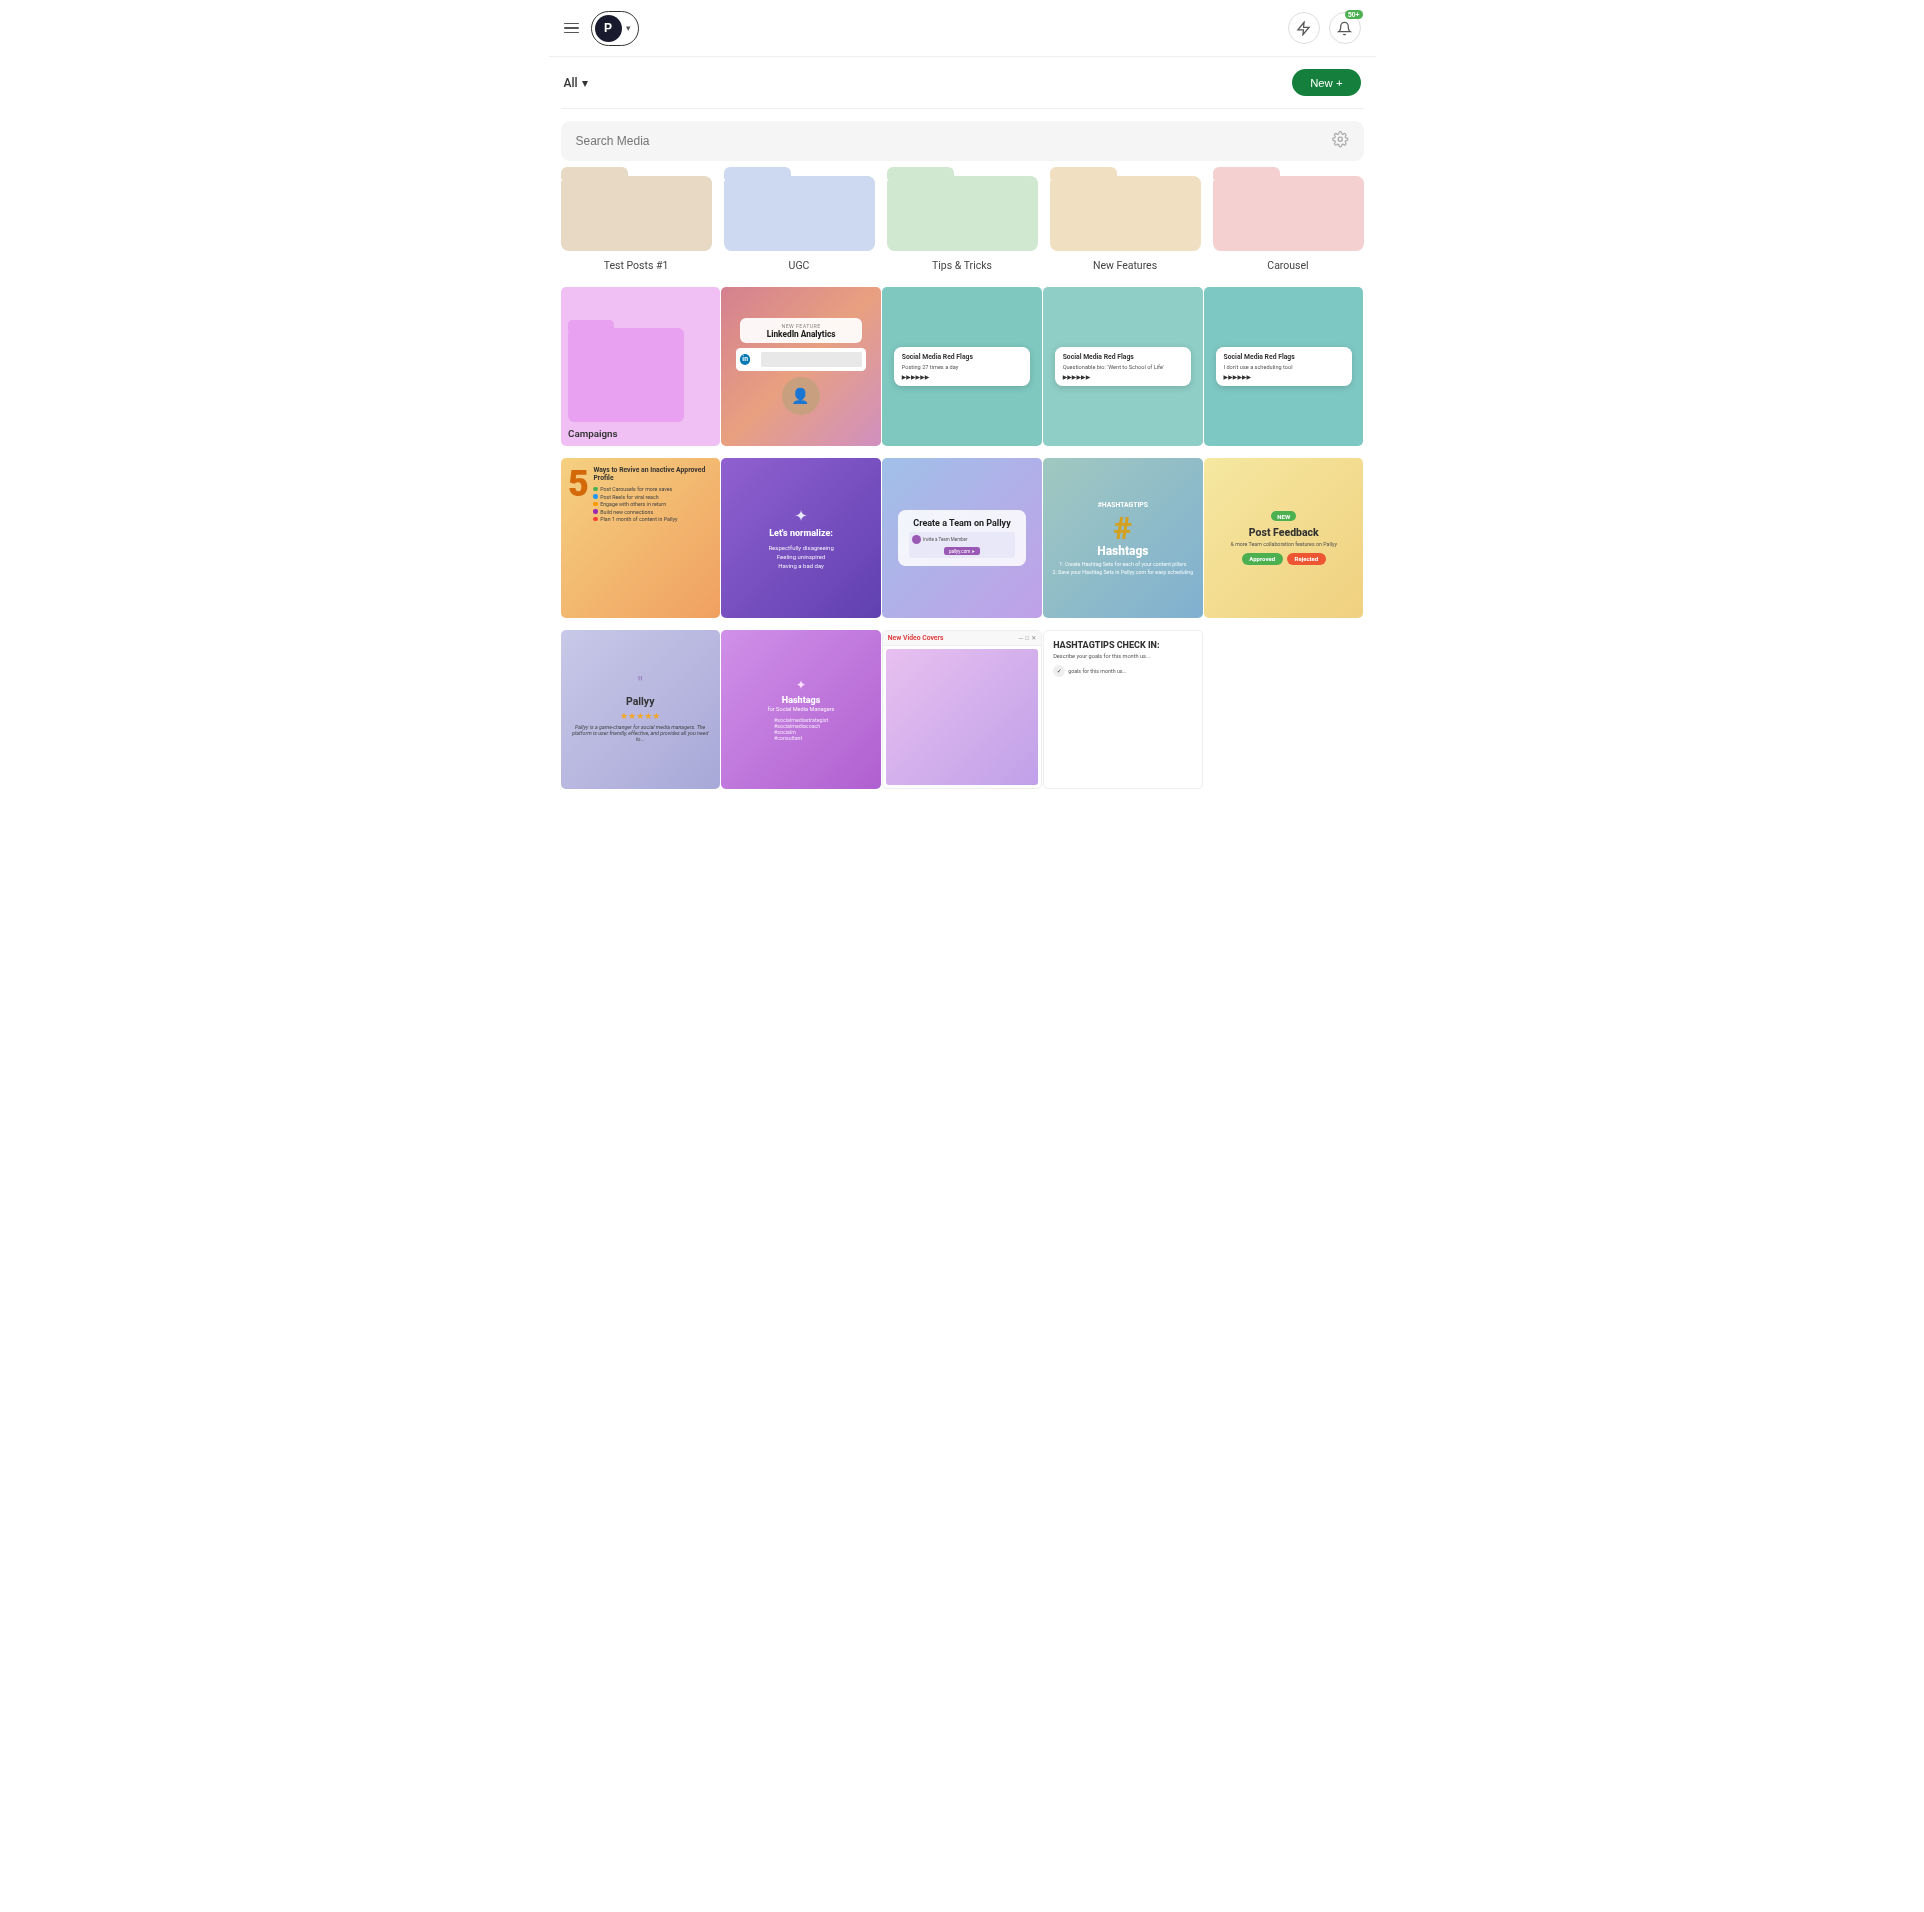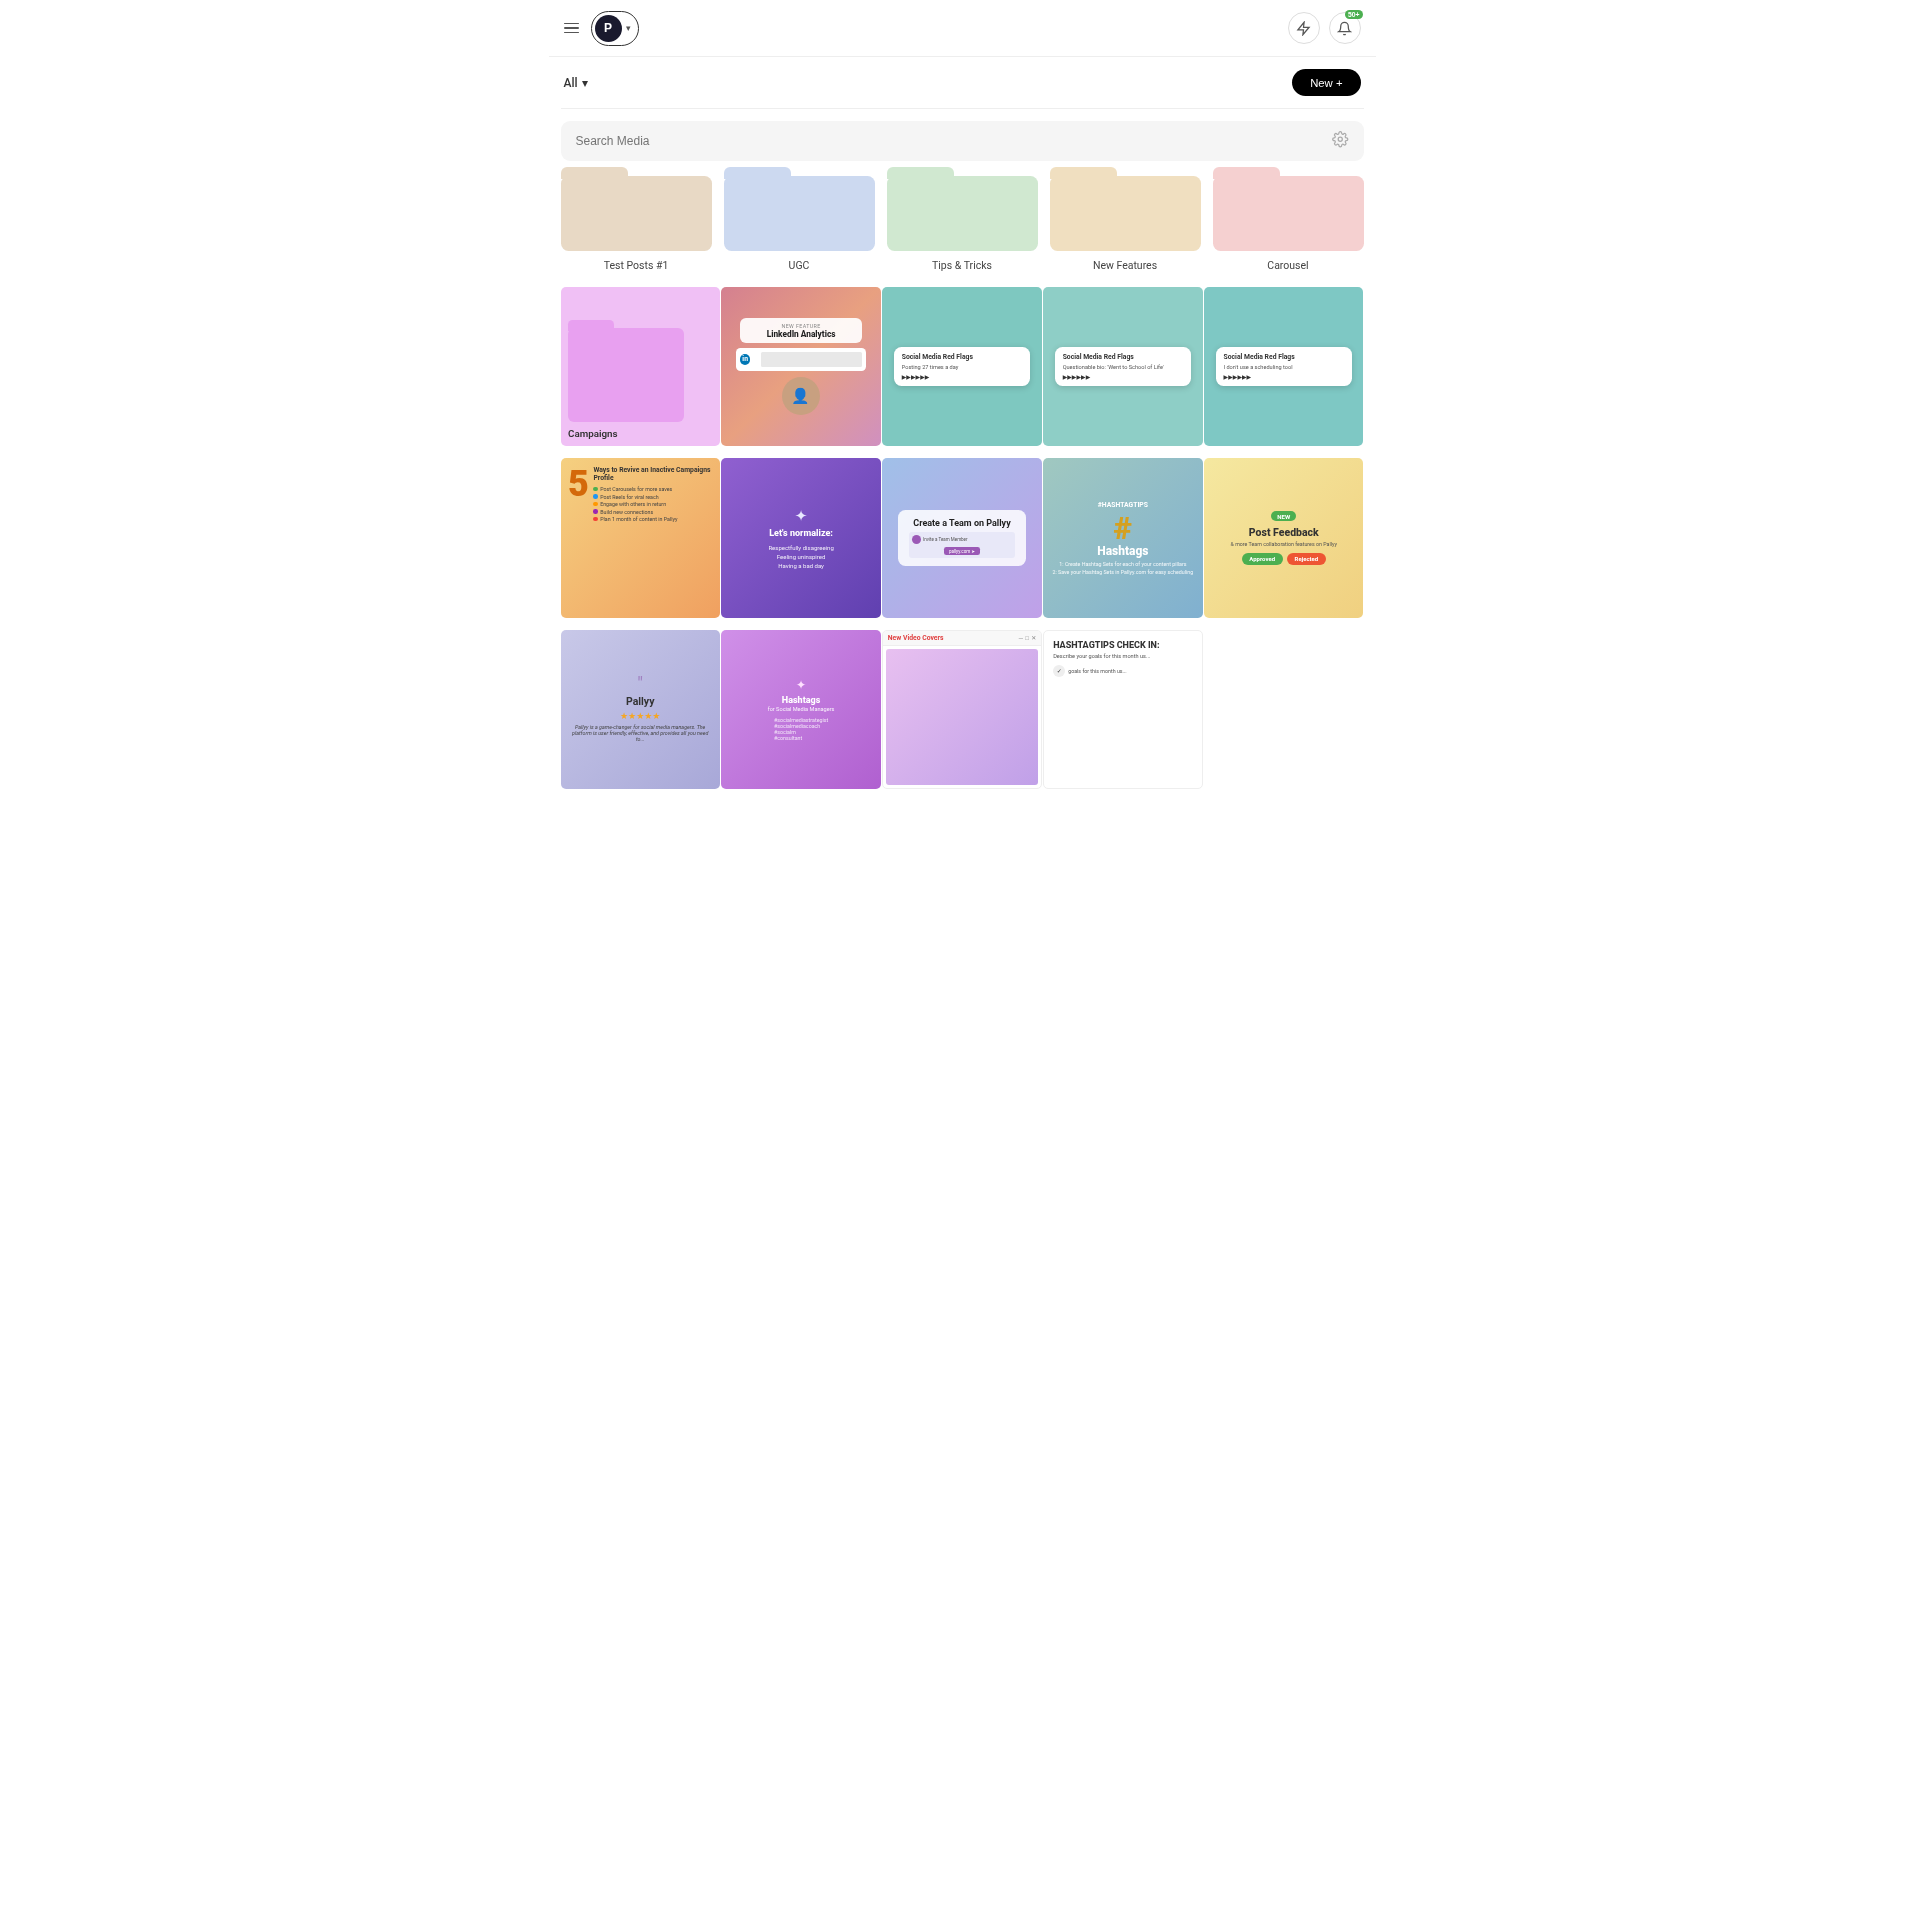--- a/index.html
+++ b/index.html
@@ -50,21 +50,21 @@
     
     .toolbar {
       display: flex; align-items: center; justify-content: space-between;
       padding: 12px 15px;
     }
     .all-dropdown {
       display: flex; align-items: center; gap: 4.5px;
       font-size: 12px; font-weight: 500; cursor: pointer;
     }
     .new-btn {
-      background: #000000; color: #fff; border: none; border-radius: 22.5px;
+      background: #15803d; color: #fff; border: none; border-radius: 22.5px;
       padding: 7.5px 18px; font-size: 11.3px; font-weight: 500; cursor: pointer;
       display: flex; align-items: center; gap: 4.5px;
     }
 
     
     .search-section {
       background: #f5f5f5; border-radius: 9px; margin: 0 12px 15px;
       display: flex; align-items: center; padding: 10.5px 15px;
     }
     .search-input {
@@ -315,21 +315,21 @@
   </div>
 
 </div>
 
 <div class="content-grid">
 
   <div class="content-cell" style="background: linear-gradient(135deg, #f5d080, #f0a060); padding:7.5px;">
     <div style="display:flex; align-items:flex-start; gap:4.5px; height:100%;">
       <div style="font-size:36px; font-weight:900; color:#d4690a; line-height:1; flex-shrink:0;">5</div>
       <div style="flex:1;">
-        <div style="font-size:6.8px; font-weight:700; color:#333; margin-bottom:4.5px;">Ways to Revive an Inactive Campaigns Profile</div>
+        <div style="font-size:6.8px; font-weight:700; color:#333; margin-bottom:4.5px;">Ways to Revive an Inactive Approved Profile</div>
         <div style="margin-top:3px;">
           <div style="font-size:5.3px; color:#444; display:flex; align-items:center; gap:2.3px; margin-bottom:1.5px;"><span style="width:4.5px;height:4.5px;border-radius:50%;background:#4CAF50;flex-shrink:0;"></span>Post Carousels for more saves</div>
           <div style="font-size:5.3px; color:#444; display:flex; align-items:center; gap:2.3px; margin-bottom:1.5px;"><span style="width:4.5px;height:4.5px;border-radius:50%;background:#2196F3;flex-shrink:0;"></span>Post Reels for viral reach</div>
           <div style="font-size:5.3px; color:#444; display:flex; align-items:center; gap:2.3px; margin-bottom:1.5px;"><span style="width:4.5px;height:4.5px;border-radius:50%;background:#FF9800;flex-shrink:0;"></span>Engage with others in return</div>
           <div style="font-size:5.3px; color:#444; display:flex; align-items:center; gap:2.3px; margin-bottom:1.5px;"><span style="width:4.5px;height:4.5px;border-radius:50%;background:#9C27B0;flex-shrink:0;"></span>Build new connections</div>
           <div style="font-size:5.3px; color:#444; display:flex; align-items:center; gap:2.3px;"><span style="width:4.5px;height:4.5px;border-radius:50%;background:#F44336;flex-shrink:0;"></span>Plan 1 month of content in Pallyy</div>
         </div>
       </div>
     </div>
     <div style="margin-top:4.5px; font-size:16.5px;">📷</div>

